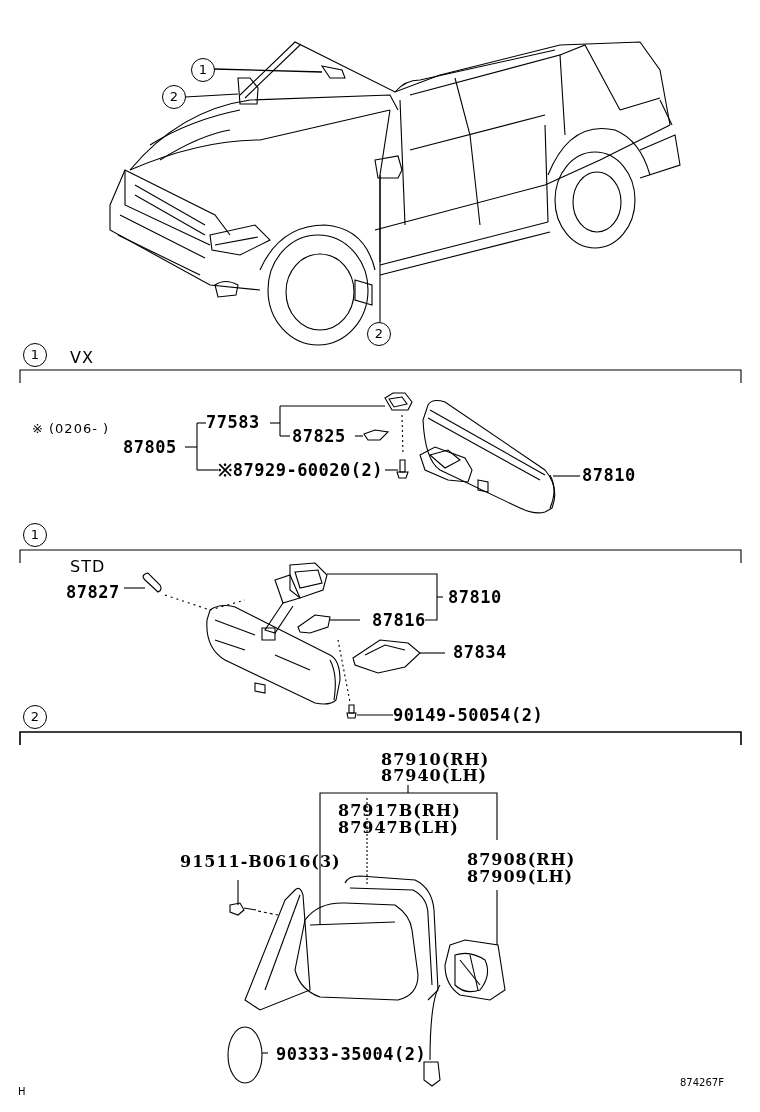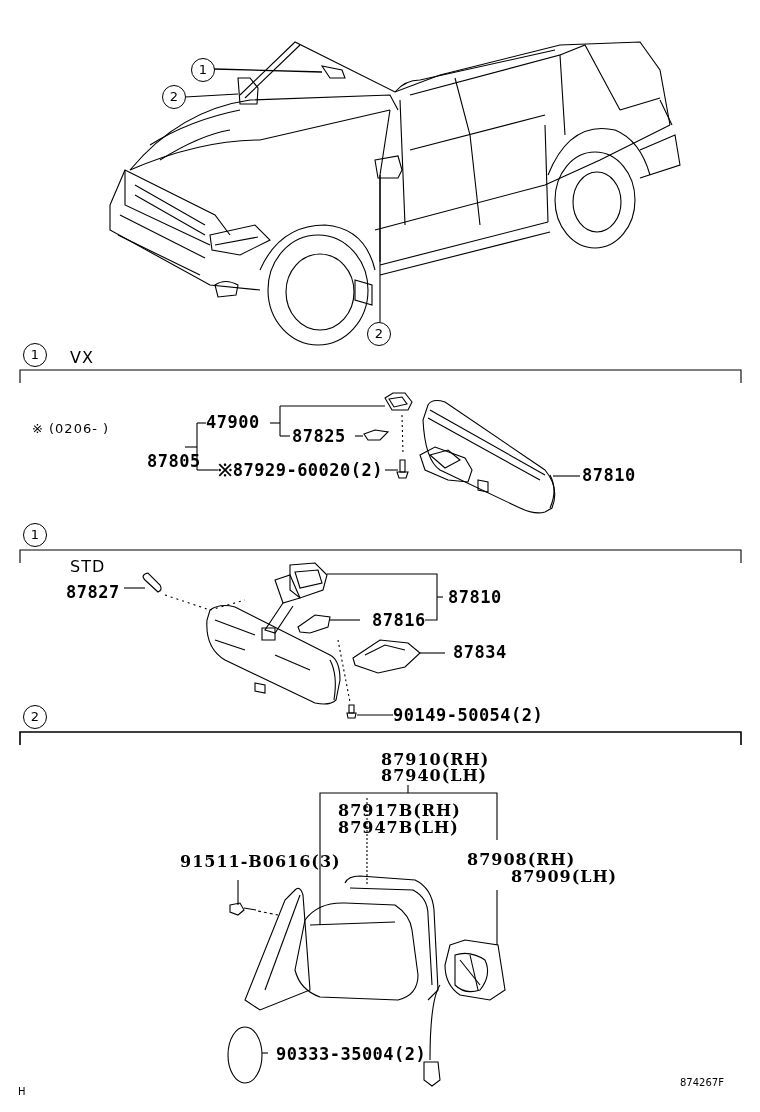--- a/index.html
+++ b/index.html
@@ -184,40 +184,40 @@
 </svg>
 
 <div class="circ" style="left:191px;top:58px;">1</div>
 <div class="circ" style="left:162px;top:85px;">2</div>
 <div class="circ" style="left:367px;top:322px;">2</div>
 
 <div class="circ" style="left:23px;top:343px;">1</div>
 <div class="small" style="left:70px;top:350px;">VX</div>
 <div class="small" style="left:32px;top:386px;font-size:13px;margin-top:36px;">※ (0206-      )</div>
 
-<div class="pn" style="left:123px;top:453px;margin-left:24px;">87805</div>
-<div class="pn" style="left:206px;top:414px;">47900</div>
+<div class="pn" style="left:123px;top:439px;">87805</div>
+<div class="pn" style="left:206px;top:414px;">77583</div>
 <div class="pn" style="left:292px;top:428px;">87825</div>
 <div class="pn" style="left:218px;top:462px;">※87929-60020(2)</div>
 <div class="pn" style="left:582px;top:467px;">87810</div>
 
 <div class="circ" style="left:23px;top:523px;">1</div>
 <div class="small" style="left:70px;top:531px;margin-top:28px;">STD</div>
 
 <div class="pn" style="left:66px;top:584px;text-align:right;">87827</div>
 <div class="pn" style="left:448px;top:589px;">87810</div>
 <div class="pn" style="left:372px;top:612px;">87816</div>
 <div class="pn" style="left:453px;top:644px;">87834</div>
 <div class="pn" style="left:393px;top:707px;">90149-50054(2)</div>
 
 <div class="circ" style="left:23px;top:705px;">2</div>
 
 <div class="pn-serif" style="left:381px;top:752px;">87910(RH)</div>
 <div class="pn-serif" style="left:381px;top:768px;">87940(LH)</div>
 <div class="pn-serif" style="left:338px;top:803px;">87917B(RH)</div>
 <div class="pn-serif" style="left:338px;top:820px;">87947B(LH)</div>
 <div class="pn-serif" style="left:467px;top:852px;">87908(RH)</div>
-<div class="pn-serif" style="left:467px;top:869px;margin-left:44px;">87909(LH)</div>
+<div class="pn-serif" style="left:467px;top:869px;">87909(LH)</div>
 <div class="pn-serif" style="left:180px;top:854px;text-align:center;">91511-B0616(3)</div>
 <div class="pn" style="left:276px;top:1046px;">90333-35004(2)</div>
 
 <div class="small" style="left:18px;top:1087px;font-size:10px;">H</div>
 <div class="small" style="left:680px;top:1078px;font-size:10px;letter-spacing:0;">874267F</div>
 
 </body></html>

